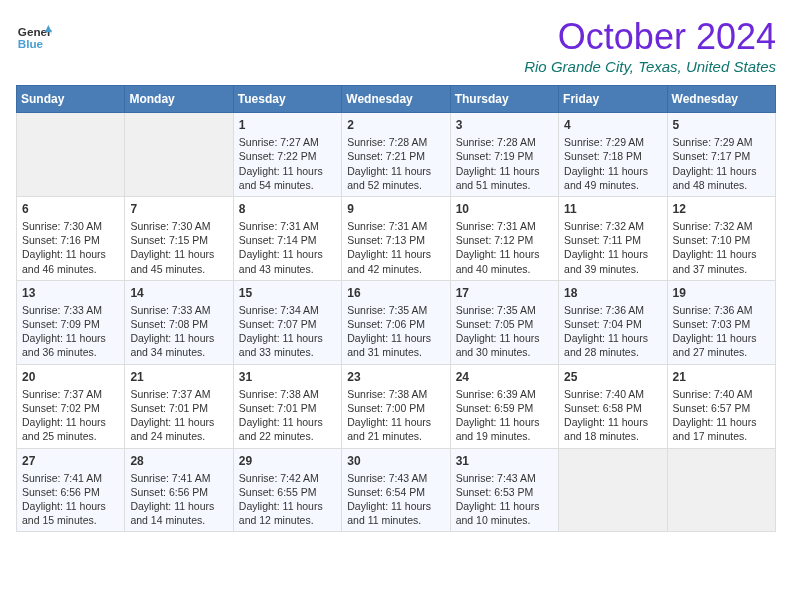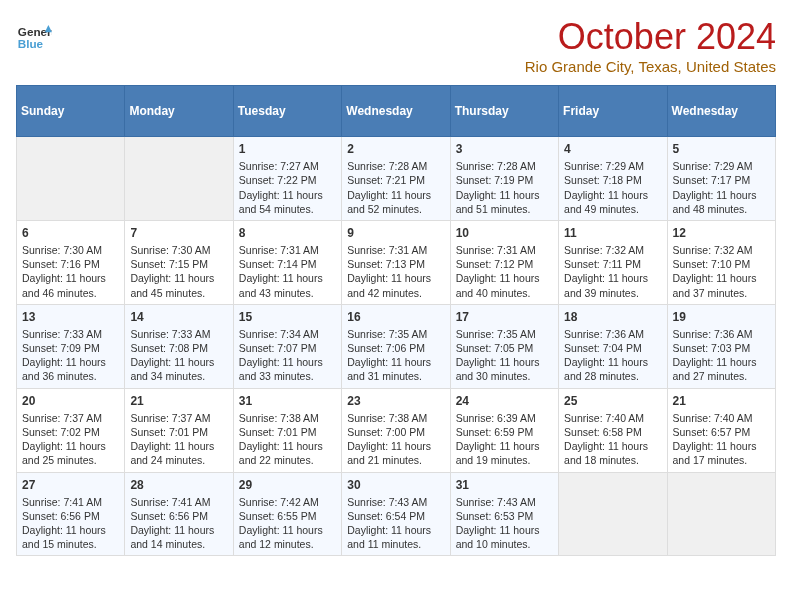--- a/index.html
+++ b/index.html
@@ -22,35 +22,36 @@
       gap: 4px;
     }
     .logo-icon {
       width: 36px;
       height: 36px;
     }
     .title-block { text-align: right; }
     .calendar-title {
       font-size: 36px;
       font-weight: 300;
-      color: #b91c1c;
+      color: #6d28d9;
     }
     .calendar-subtitle {
       font-size: 15px;
-      color: #a16207;
+      color: #0f766e;
+      font-style: italic;
     }
     table {
       width: 100%;
       border-collapse: collapse;
       font-size: 10.5px;
     }
     thead tr th {
       background: #4a7db5;
       color: #fff;
-      padding: 18px 4px;
+      padding: 6px 4px;
       font-size: 12px;
       font-weight: 600;
       border: 1px solid #3a6da5;
       text-align: left;
     }
     tbody tr { border-bottom: 1px solid #ccc; }
     tbody td {
       vertical-align: top;
       padding: 4px 5px;
       border: 1px solid #ddd;

